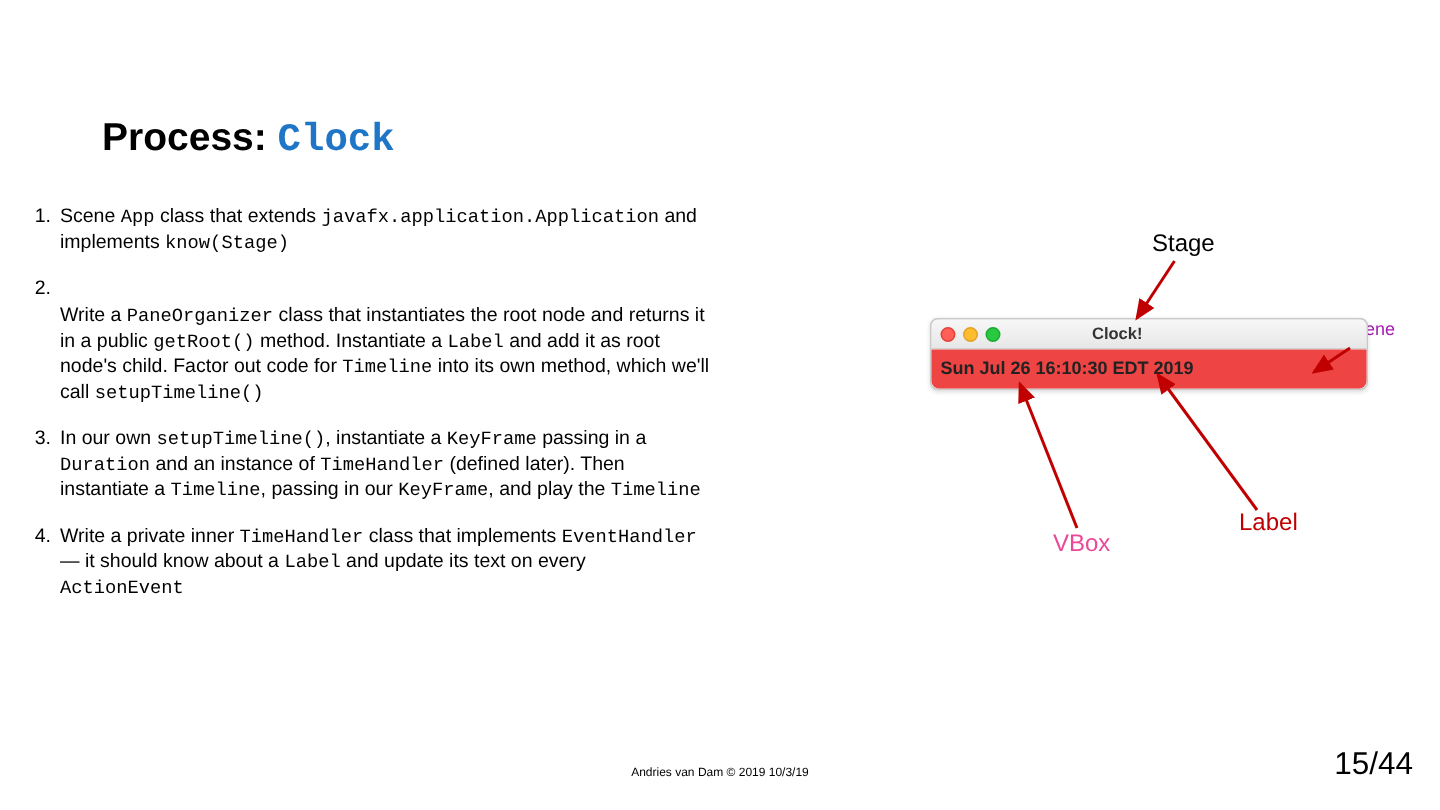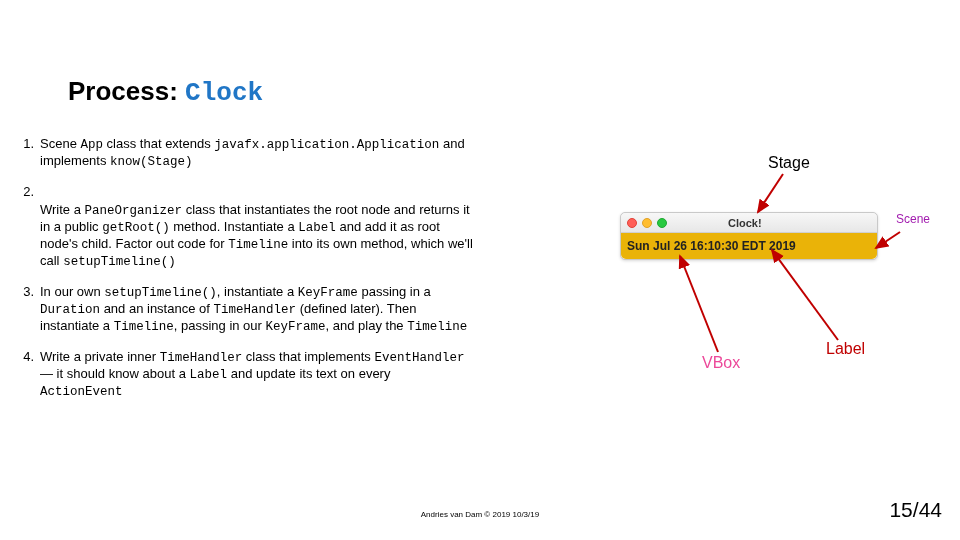--- a/index.html
+++ b/index.html
@@ -81,21 +81,21 @@
     position: absolute;
     left: 206px;
     top: 190px;
     font-size: 16px;
     color: #c00000;
   }
   .window {
     position: absolute;
     left: 0;
     top: 62px;
-    width: 258px;
+    width: 292px;
     border: 1px solid #c9c9c9;
     border-radius: 5px;
     background: #f4f4f4;
     box-shadow: 0 1px 3px rgba(0,0,0,0.15);
   }
   .titlebar {
     display: flex;
     align-items: center;
     height: 20px;
     border-bottom: 1px solid #d0d0d0;
@@ -108,21 +108,21 @@
   .dy { background: #ffbd2e; border: 1px solid #e1a126; }
   .dg { background: #28c940; border: 1px solid #1fa832; }
   .wtitle {
     font-size: 11px;
     font-weight: bold;
     color: #333;
     margin-left: 56px;
   }
   .wbody {
     padding: 3px 6px 5px 6px;
-    background: #eab308;
+    background: #ef4444;
     border-radius: 0 0 5px 5px;
   }
   .clocktext {
     font-family: "Lucida Grande", Arial, sans-serif;
     font-size: 12px;
     font-weight: bold;
     color: #222;
   }
   svg.arrows {
     position: absolute;

